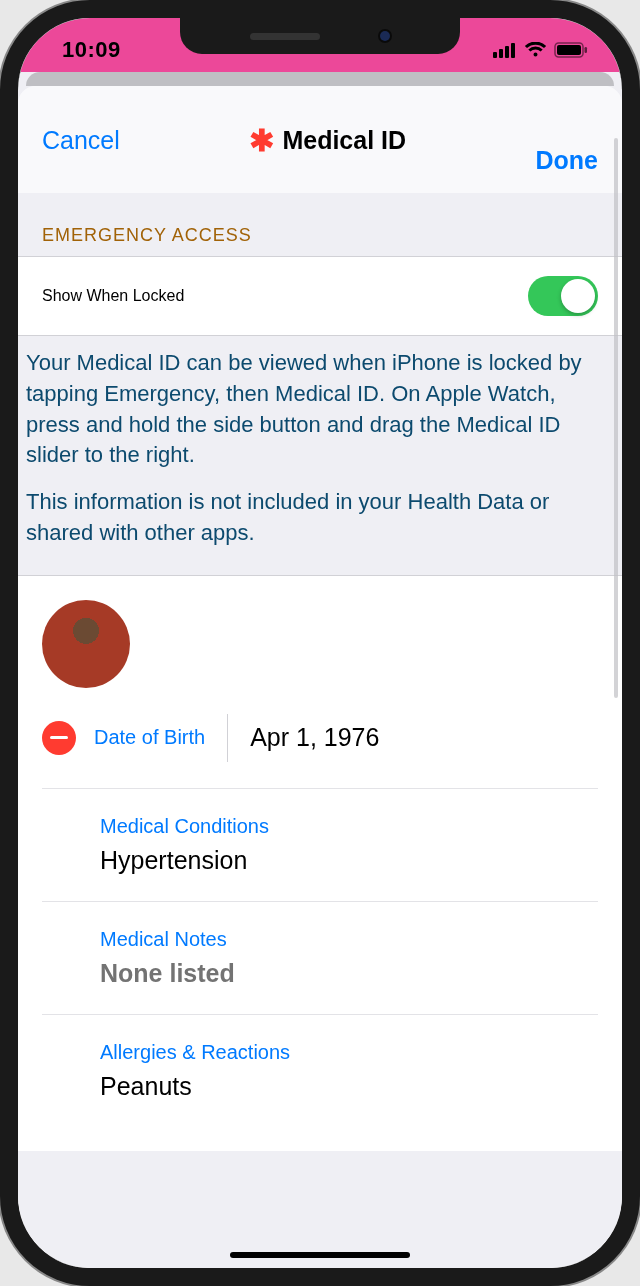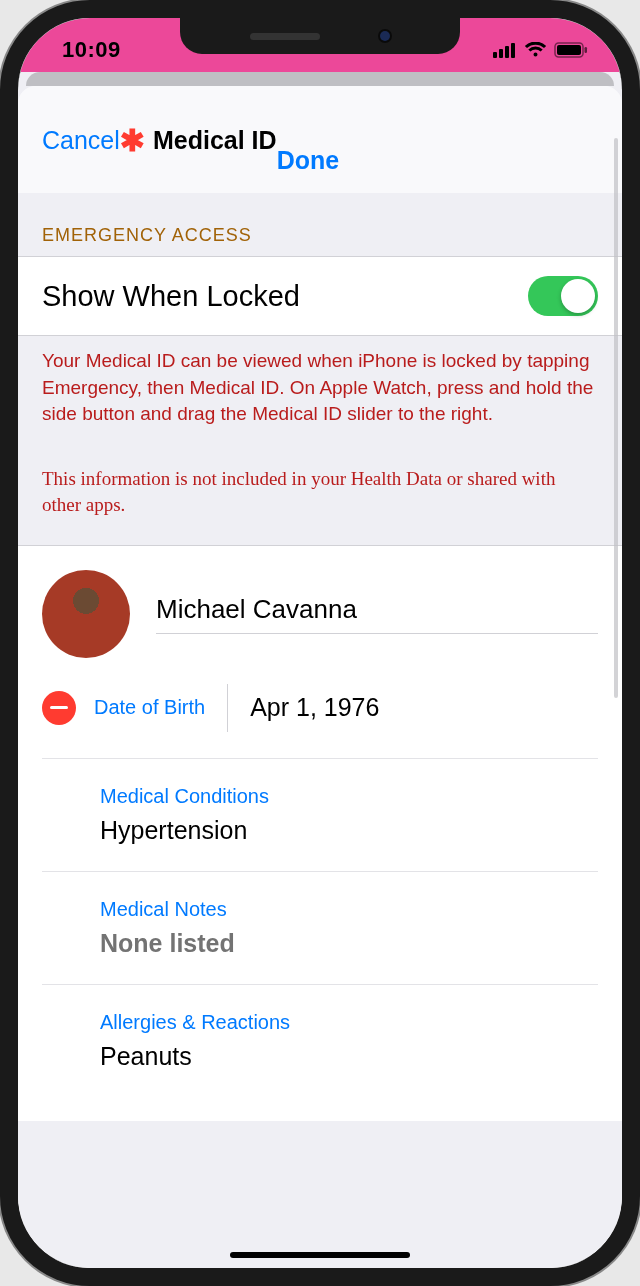--- a/index.html
+++ b/index.html
@@ -45,54 +45,54 @@
       margin: 0 8px;
     }
     .sheet {
       background:#f8f8fa;
       margin: 0; border-top-left-radius: 18px; border-top-right-radius:18px;
       height: calc(100% - 54px - 14px);
       overflow: hidden;
       display:flex; flex-direction:column;
     }
     .navbar {
-      display:flex; align-items:center; justify-content:flex-start;
+      display:flex; align-items:center; justify-content:space-between;
       padding: 20px 24px 18px 24px;
       background:#f9f9fb;
     }
     .nav-left, .nav-right { color:#007aff; font-size:25px; }
     .nav-right { font-weight:600;margin-top:40px; }
     .nav-title { display:flex; align-items:center; gap:8px; font-size:25px; font-weight:600; }
     .nav-title .star { color:#ff3b30; font-size:30px; line-height:1; font-weight:600;}
     .content {
       flex:1; overflow-y:auto; background:#efeff4;
     }
     .section-header {
       padding: 32px 24px 10px 24px;
       color:#a16207; font-size:18px; letter-spacing:1px;
     }
     .cell {
       background:#fff; padding: 19px 24px;
       display:flex; align-items:center; justify-content:space-between;
       border-top:1px solid #d1d1d6; border-bottom:1px solid #d1d1d6;
-      font-size:29px;
+      font-size:16px;
     }
     .switch {
       width:70px; height:40px; background:#34c759; border-radius:20px;
       position:relative;
     }
     .switch .knob {
       position:absolute; right:3px; top:3px; width:34px; height:34px;
       background:#fff; border-radius:50%;
       box-shadow: 0 2px 4px rgba(0,0,0,0.25);
     }
     .section-footer {
-      padding: 12px 24px 26px 24px; color:#b91c1c; font-size:19px; line-height:1.4;
-    }
-    .section-footer p + p { margin-top:38px;font-family:Liberation Serif, serif; }
+      padding: 12px 24px 26px 8px; color:#0c4a6e; font-size:22px; line-height:1.4;
+    }
+    .section-footer p + p { margin-top:16px; }
     .profile {
       background:#fff; border-top:1px solid #d1d1d6;
       padding: 24px 24px 24px 24px;
     }
     .profile-top { display:flex; align-items:center; gap:26px; }
     .avatar {
       width:88px; height:88px; border-radius:50%;
       background: radial-gradient(circle at 50% 35%, #6b4a33 0 18%, #a63a26 18% 100%);
       flex-shrink:0;
     }
@@ -180,23 +180,20 @@
         </div>
 
         <div class="section-footer">
           <p>Your Medical ID can be viewed when iPhone is locked by tapping Emergency, then Medical ID. On Apple Watch, press and hold the side button and drag the Medical ID slider to the right.</p>
           <p>This information is not included in your Health Data or shared with other apps.</p>
         </div>
 
         <div class="profile">
           <div class="profile-top">
             <div class="avatar"></div>
-            <div class="name-wrap">
-              <div class="name">Michael Cavanna</div>
-            </div>
           </div>
 
           <div class="row">
             <div class="minus"></div>
             <div class="dob-pair">
               <span class="row-label">Date of Birth</span>
               <div class="vdiv"></div>
               <span class="row-value">Apr 1, 1976</span>
             </div>
           </div>

